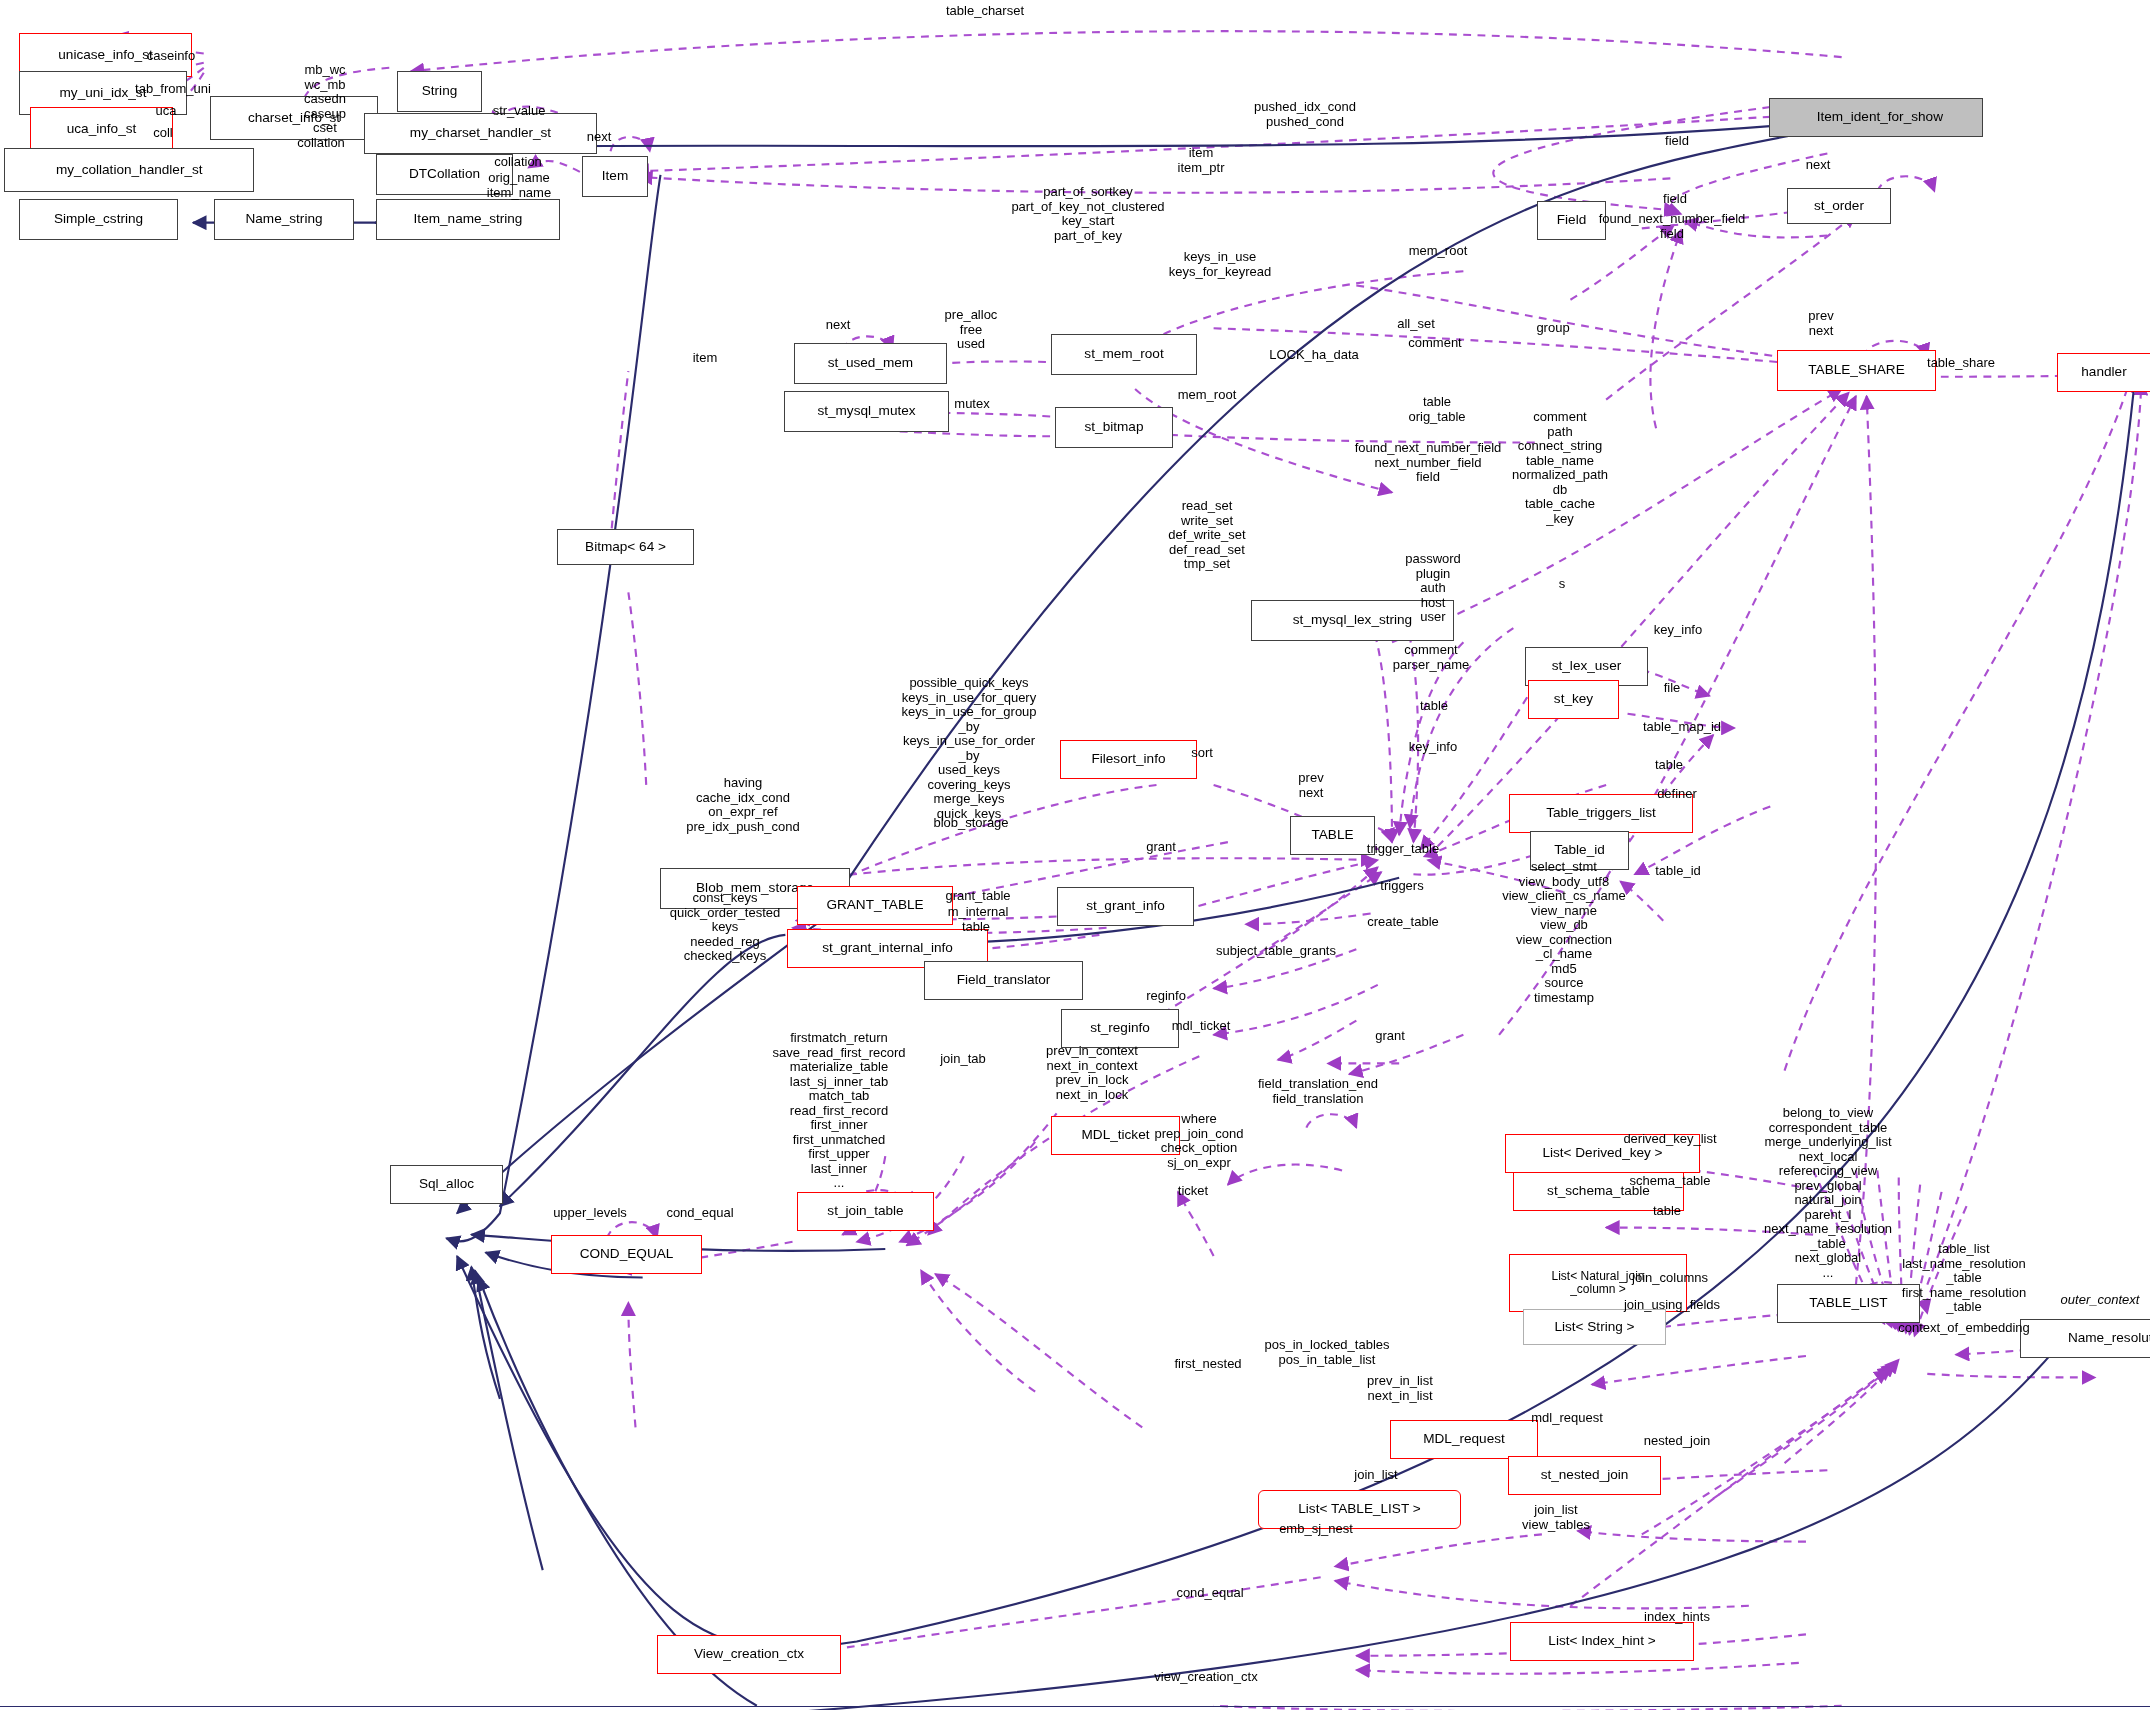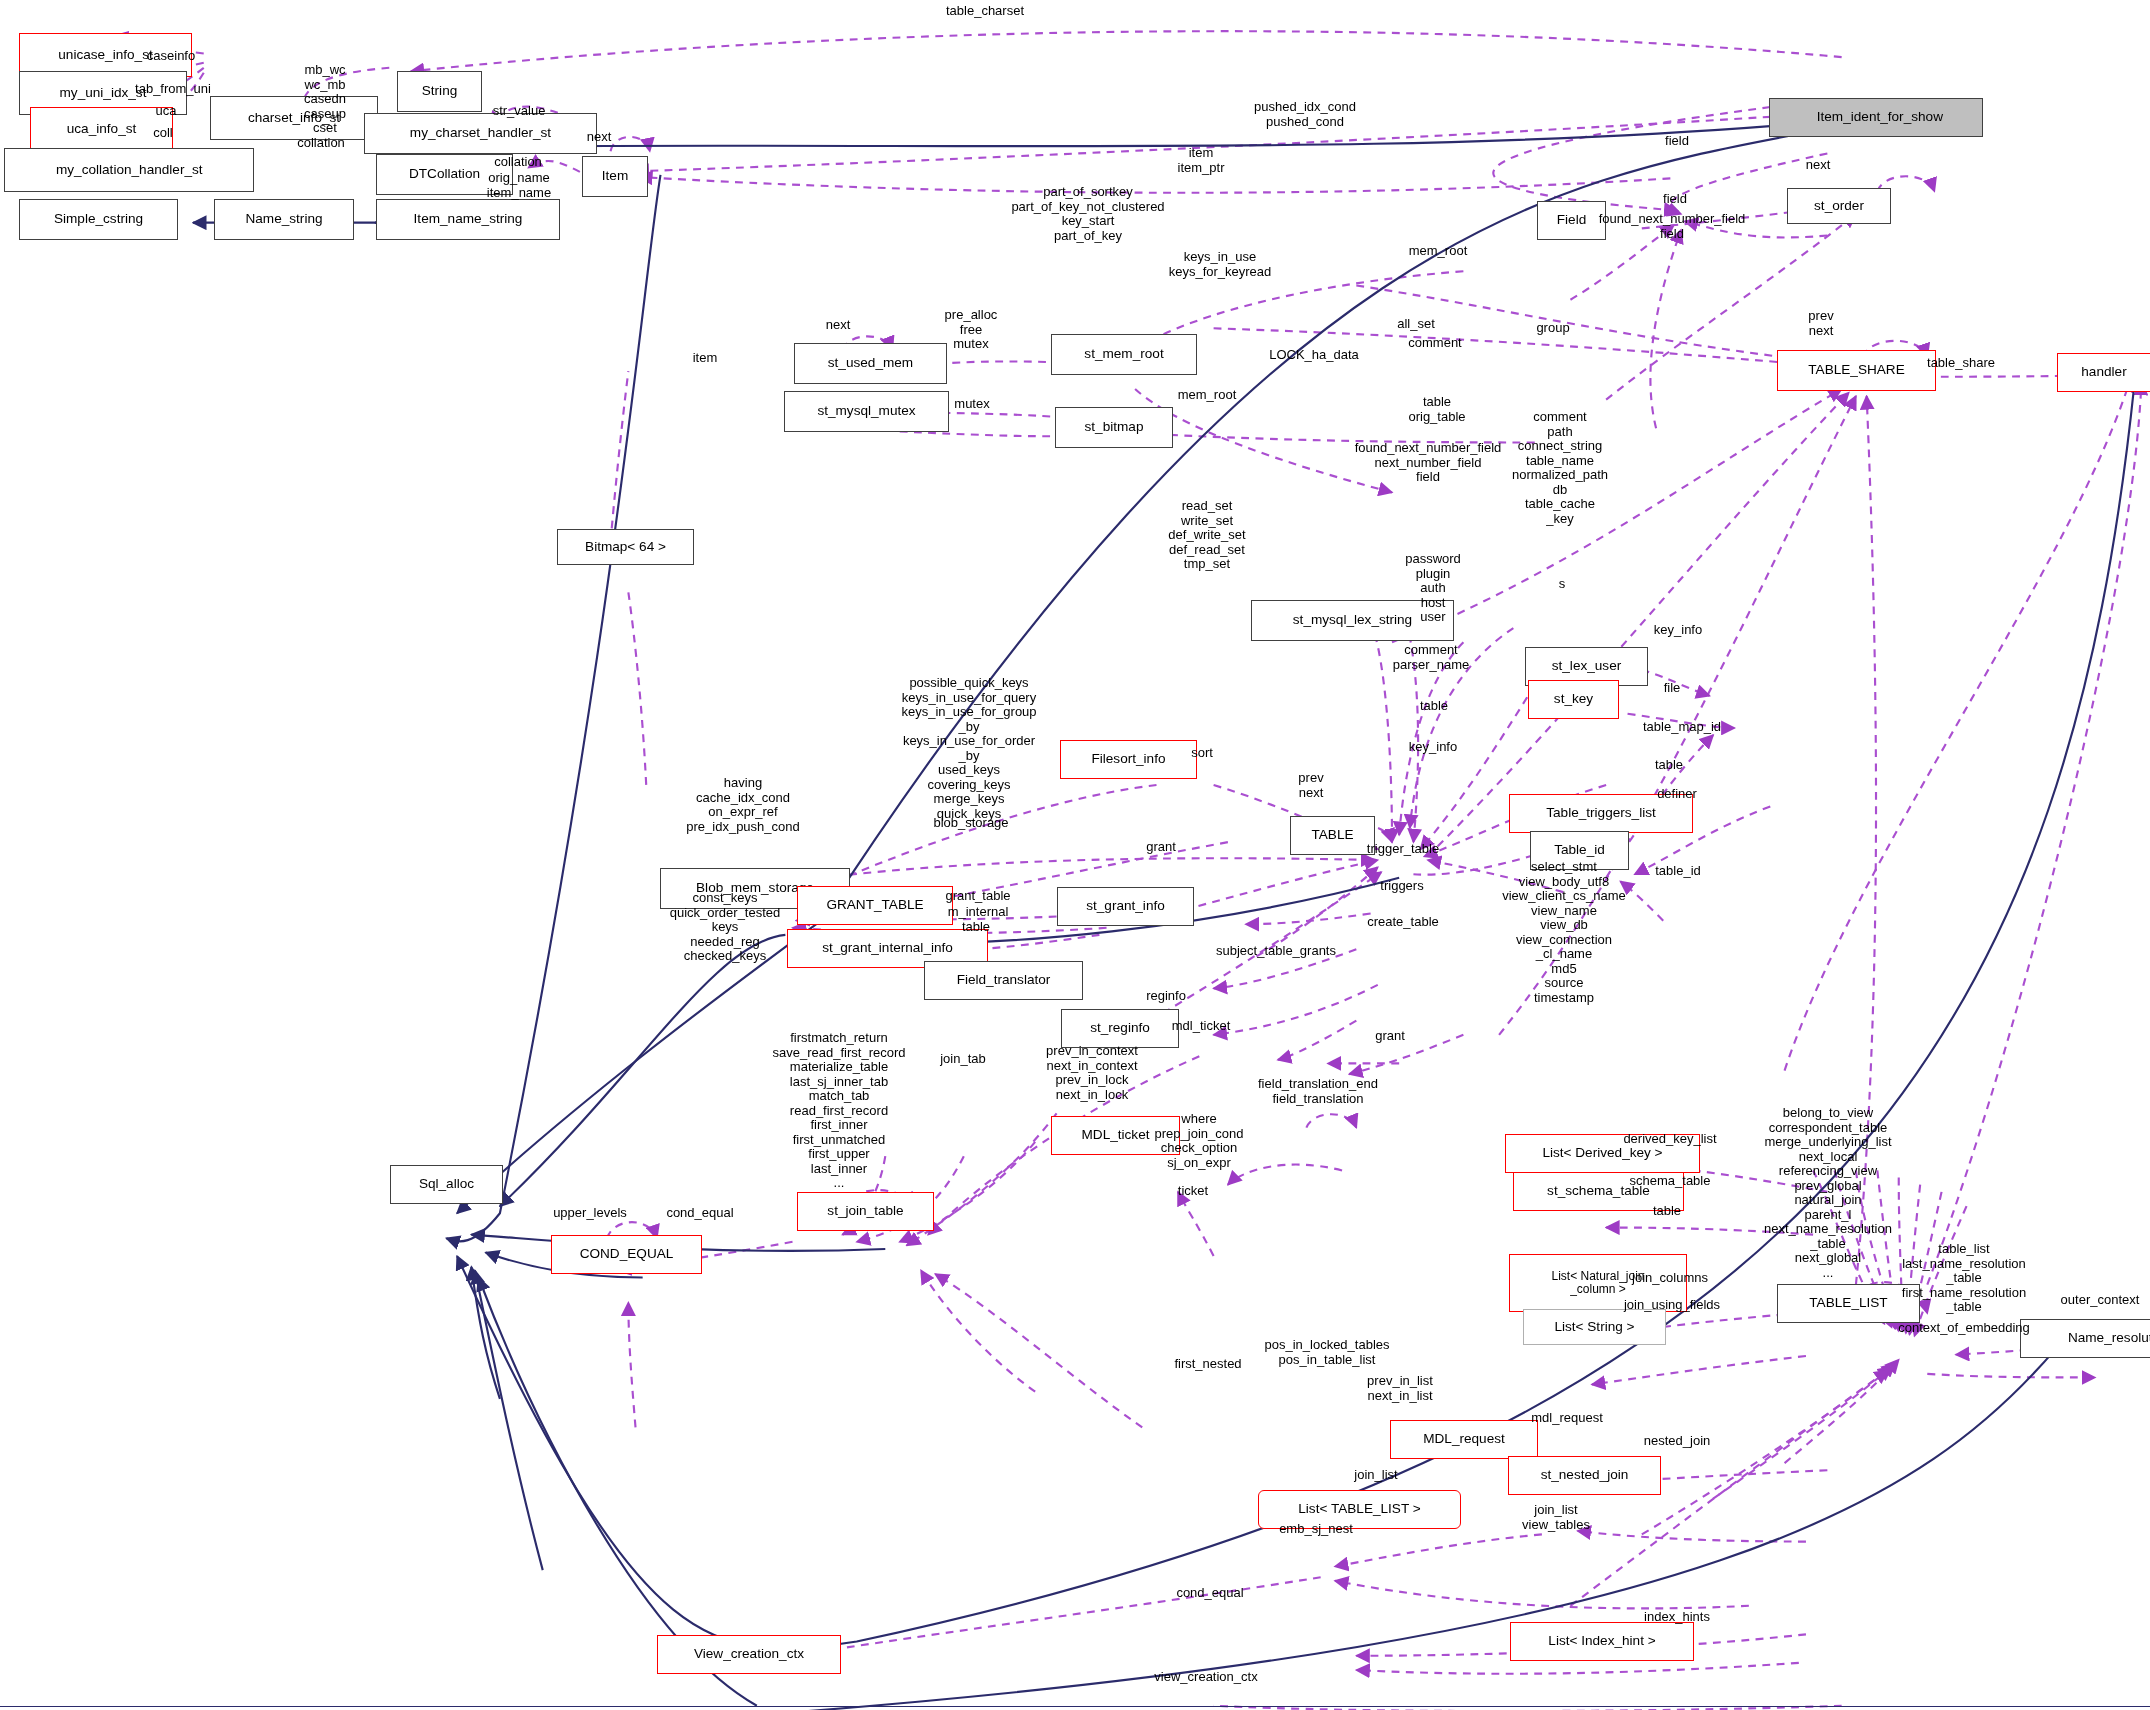--- a/index.html
+++ b/index.html
@@ -316,21 +316,21 @@
 field</div>
     <div class="elabel" style="left: 1088px; top: 214px;">part_of_sortkey
 part_of_key_not_clustered
 key_start
 part_of_key</div>
     <div class="elabel" style="left: 1220px; top: 265px;">keys_in_use
 keys_for_keyread</div>
     <div class="elabel" style="left: 1438px; top: 251px;">mem_root</div>
     <div class="elabel" style="left: 971px; top: 330px;">pre_alloc
 free
-mutex</div>
+used</div>
     <div class="elabel" style="left: 838px; top: 325px;">next</div>
     <div class="elabel" style="left: 1314px; top: 355px;">LOCK_ha_data</div>
     <div class="elabel" style="left: 1416px; top: 324px;">all_set</div>
     <div class="elabel" style="left: 1435px; top: 343px;">comment</div>
     <div class="elabel" style="left: 1553px; top: 328px;">group</div>
     <div class="elabel" style="left: 1821px; top: 324px;">prev
 next</div>
     <div class="elabel" style="left: 1961px; top: 363px;">table_share</div>
     <div class="elabel" style="left: 972px; top: 404px;">mutex</div>
     <div class="elabel" style="left: 1207px; top: 395px;">mem_root</div>
@@ -454,21 +454,21 @@
     <div class="elabel" style="left: 590px; top: 1213px;">upper_levels</div>
     <div class="elabel" style="left: 700px; top: 1213px;">cond_equal</div>
     <div class="elabel" style="left: 1670px; top: 1278px;">join_columns</div>
     <div class="elabel" style="left: 1964px; top: 1278px;">table_list
 last_name_resolution
 _table
 first_name_resolution
 _table</div>
     <div class="elabel" style="left: 1672px; top: 1305px;">join_using_fields</div>
     <div class="elabel" style="left: 1964px; top: 1328px;">context_of_embedding</div>
-    <div class="elabel" style="left: 2100px; top: 1300px;">outer_context</div>
+    <div class="elabel" style="left: 2100px; top: 1300px; font-style: italic;">outer_context</div>
     <div class="elabel" style="left: 1327px; top: 1353px;">pos_in_locked_tables
 pos_in_table_list</div>
     <div class="elabel" style="left: 1208px; top: 1364px;">first_nested</div>
     <div class="elabel" style="left: 1400px; top: 1389px;">prev_in_list
 next_in_list</div>
     <div class="elabel" style="left: 1567px; top: 1418px;">mdl_request</div>
     <div class="elabel" style="left: 1677px; top: 1441px;">nested_join</div>
     <div class="elabel" style="left: 1376px; top: 1475px;">join_list</div>
     <div class="elabel" style="left: 1556px; top: 1518px;">join_list
 view_tables</div>

